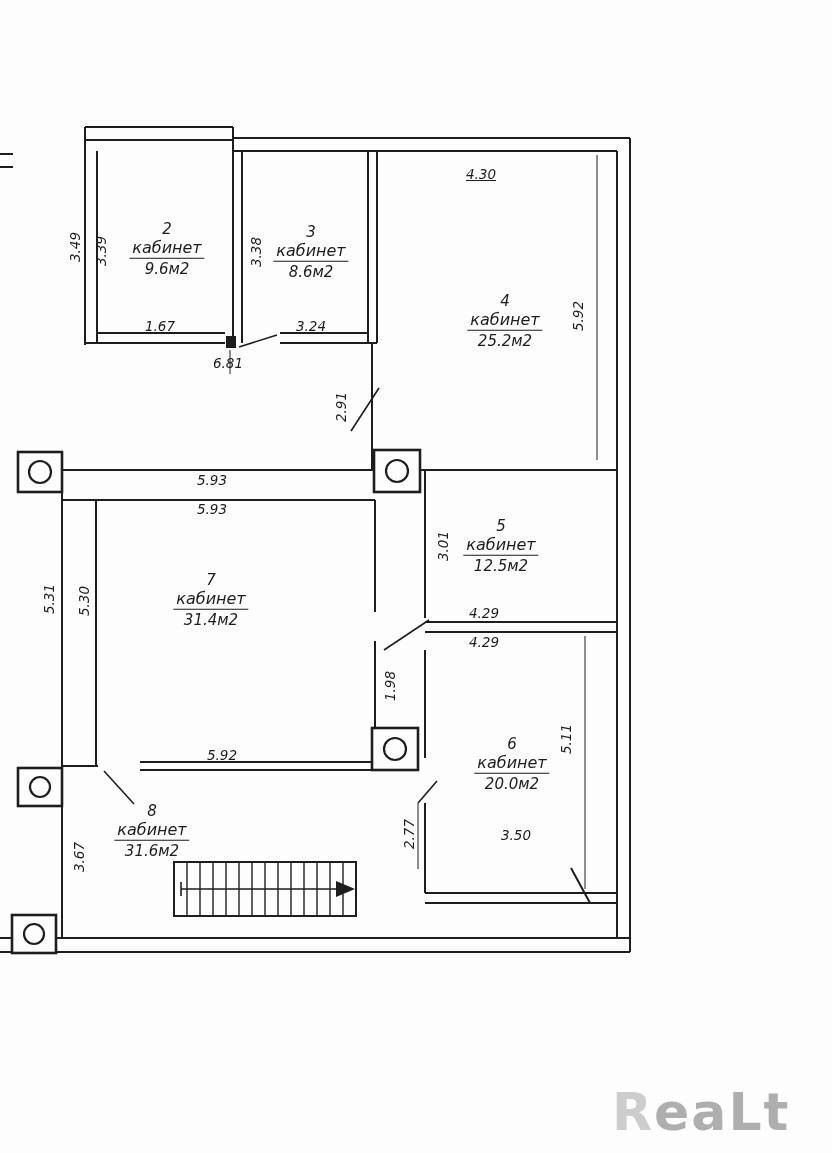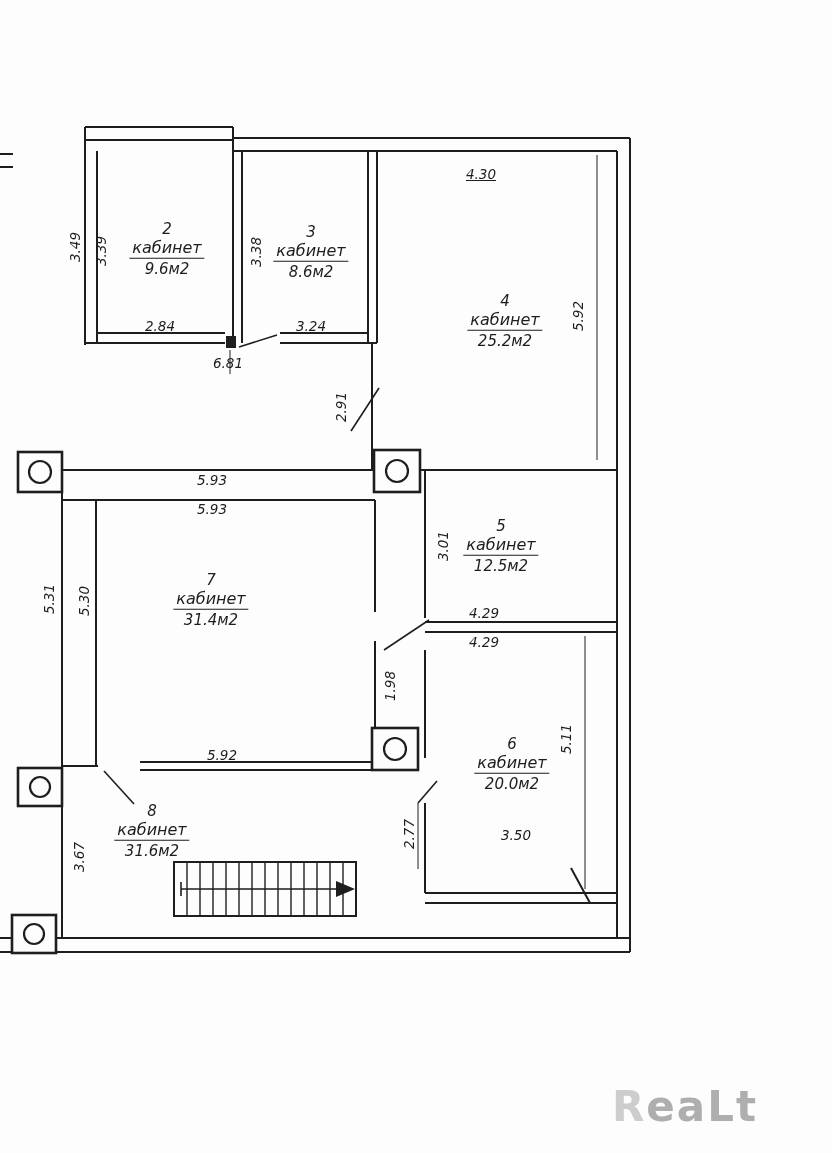--- a/index.html
+++ b/index.html
@@ -7,21 +7,21 @@
         font-family:"DejaVu Sans",sans-serif;color:#1d1d1d;}
   svg.plan{position:absolute;left:0;top:0;}
   .dim{position:absolute;font-style:italic;font-size:13.5px;white-space:nowrap;
        transform:translate(-50%,-50%);color:#1d1d1d;}
   .dim.v{transform:translate(-50%,-50%) rotate(-90deg);}
   .room{position:absolute;transform:translate(-50%,-50%);text-align:center;font-style:italic;}
   .room .num{font-size:15px;line-height:1.15;}
   .room .nm{display:inline-block;font-size:16px;line-height:1.25;
             border-bottom:1.3px solid #1d1d1d;padding:0 3px;}
   .room .ar{font-size:15px;line-height:1.35;}
-  .wm{position:absolute;left:612px;top:1082px;font-size:42px;font-weight:bold;
+  .wm{position:absolute;left:612px;top:1082px;font-size:52px;font-weight:bold;
       letter-spacing:2px;color:#aeaeae;user-select:none;}
   .wm .r{color:#cdcdcd;}
 </style>
 </head>
 <body>
 
 <div id="page">
 
   <svg class="plan" width="832" height="1153" viewBox="0 0 832 1153">
     <g stroke="#1e1e1e" stroke-width="2" fill="none">
@@ -151,21 +151,21 @@
     <div class="num">7</div>
     <div><span class="nm">кабинет</span></div>
     <div class="ar">31.4м2</div>
   </div>
   <div class="room" style="left:152px;top:832px;">
     <div class="num">8</div>
     <div><span class="nm">кабинет</span></div>
     <div class="ar">31.6м2</div>
   </div>
 
-  <div class="dim" style="left:160px;top:326px;">2.84</div>
+  <div class="dim" style="left:160px;top:326px;">1.67</div>
   <div class="dim" style="left:311px;top:326px;">3.24</div>
   <div class="dim" style="left:228px;top:363px;">6.81</div>
   <div class="dim" style="left:481px;top:174px;text-decoration:underline;">4.30</div>
   <div class="dim" style="left:212px;top:480px;">5.93</div>
   <div class="dim" style="left:212px;top:509px;">5.93</div>
   <div class="dim" style="left:484px;top:613px;">4.29</div>
   <div class="dim" style="left:484px;top:642px;">4.29</div>
   <div class="dim" style="left:222px;top:755px;">5.92</div>
   <div class="dim" style="left:516px;top:835px;">3.50</div>
 

